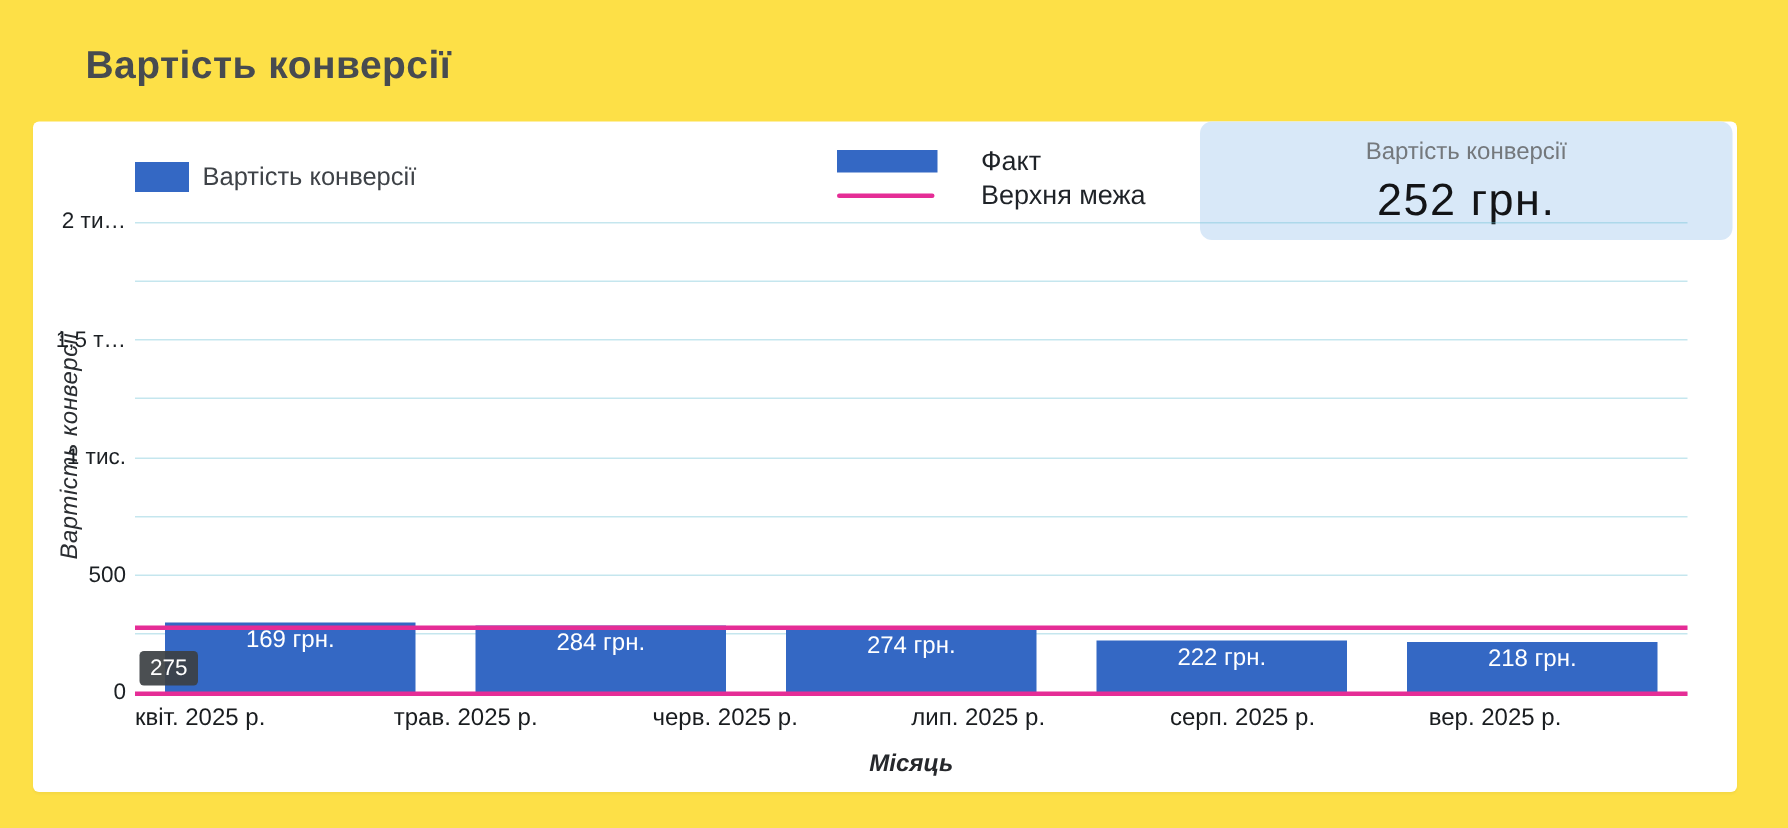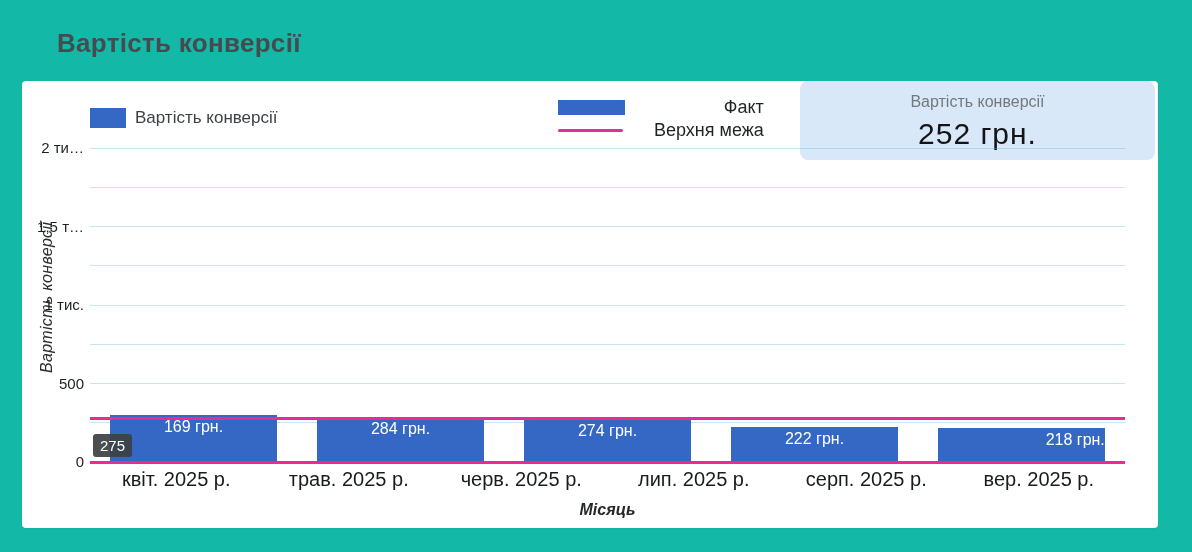--- a/index.html
+++ b/index.html
@@ -4,34 +4,34 @@
 <style>
   :root{
     --bar:#3468c4;
     --reference-line:#e52d96;
     --scorecard-bg:#d8e8f8;
     --gridline:rgba(103,189,211,0.38);
   }
   *{margin:0;padding:0;box-sizing:border-box;}
   html,body{width:1192px;height:552px;}
   body{font-family:"Liberation Sans",sans-serif;background:#ecedf1;overflow:hidden;}
-  .stage{position:relative;width:1192px;height:552px;background:#14b8a6;}
+  .stage{position:relative;width:1192px;height:552px;background:#fde047;}
 
   .page-title{position:absolute;left:57px;top:28px;font-size:26px;font-weight:700;color:#474b50;letter-spacing:.3px;}
 
   .card{position:absolute;left:22px;top:81px;width:1136px;height:447px;background:#ffffff;border-radius:4px;box-shadow:0 1px 2px rgba(0,0,0,0.04);}
 
   
   .legend1{position:absolute;left:68px;top:27px;display:flex;align-items:center;gap:9px;}
   .legend1 .swatch{width:36px;height:20px;background:var(--bar);}
   .legend1 .lbl{font-size:17px;color:#3e4247;line-height:20px;}
 
   
   .legend2{position:absolute;left:536px;top:15px;}
-  .legend2 .row{display:flex;align-items:center;height:23px;justify-content:space-between;}
+  .legend2 .row{display:flex;align-items:center;height:23px;}
   .legend2 .swatch-cell{width:67px;display:flex;align-items:center;}
   .legend2 .bar-swatch{width:67px;height:15px;background:var(--bar);}
   .legend2 .line-swatch{width:65px;height:3px;background:var(--reference-line);border-radius:2px;}
   .legend2 .lbl{margin-left:29px;font-size:18px;color:#1f2328;line-height:23px;}
 
   
   .kpi{position:absolute;left:778px;top:0;width:355px;height:79px;background:var(--scorecard-bg);border-radius:8px;text-align:center;}
   .kpi .kpi-label{margin-top:12px;font-size:16px;color:#74787c;line-height:18px;}
   .kpi .kpi-value{margin-top:1px;font-size:30px;color:#131417;line-height:44px;letter-spacing:1px;}
 
@@ -48,21 +48,21 @@
   .layer{position:absolute;left:0;top:0;right:0;bottom:0;}
   .gridline{position:absolute;left:0;right:0;height:1px;background:var(--gridline);}
   .bars{display:flex;align-items:flex-end;}
   .slot{flex:1;height:100%;display:flex;justify-content:center;align-items:flex-end;}
   .bar{width:80.5%;background:var(--bar);display:flex;justify-content:center;align-items:flex-start;}
   .bar-label{margin-top:3px;font-size:16px;color:#ffffff;white-space:nowrap;}
   .refline{position:absolute;left:0;right:0;height:3px;background:var(--reference-line);}
 
   
   .months{position:absolute;left:68px;top:388px;width:1035px;display:flex;}
-  .month{flex:1;text-align:center;font-size:20px;color:#191c1f;line-height:20px;}
+  .month{flex:1;font-size:16px;color:#191c1f;line-height:20px;}
   .xtitle{position:absolute;left:68px;top:420px;width:1035px;text-align:center;font-style:italic;font-size:16px;color:#26282c;font-weight:bold;}
 
   
   .tooltip{position:absolute;left:71px;top:353px;background:rgba(60,64,67,0.92);color:#ffffff;font-size:15px;line-height:19px;padding:2px 7px;border-radius:3px;}
 </style>
 </head>
 <body>
 
 <div class="stage">
   <div class="page-title">Вартість конверсії</div>
@@ -130,21 +130,21 @@
           <div class="bar" style="height: 13.7%;">
             <span class="bar-label">274 грн.</span>
           </div>
         </div>
         <div class="slot">
           <div class="bar" style="height: 11.1%;">
             <span class="bar-label">222 грн.</span>
           </div>
         </div>
         <div class="slot">
-          <div class="bar" style="height: 10.9%; justify-content: flex-end;">
+          <div class="bar" style="height: 10.9%;">
             <span class="bar-label">218 грн.</span>
           </div>
         </div>
       </div>
       <div class="layer">
           <div class="refline" style="bottom: calc(13.75% - 1.5px);"></div>
           <div class="refline" style="bottom: calc(0% - 1.5px);"></div>
         </div>
     </div>
 

